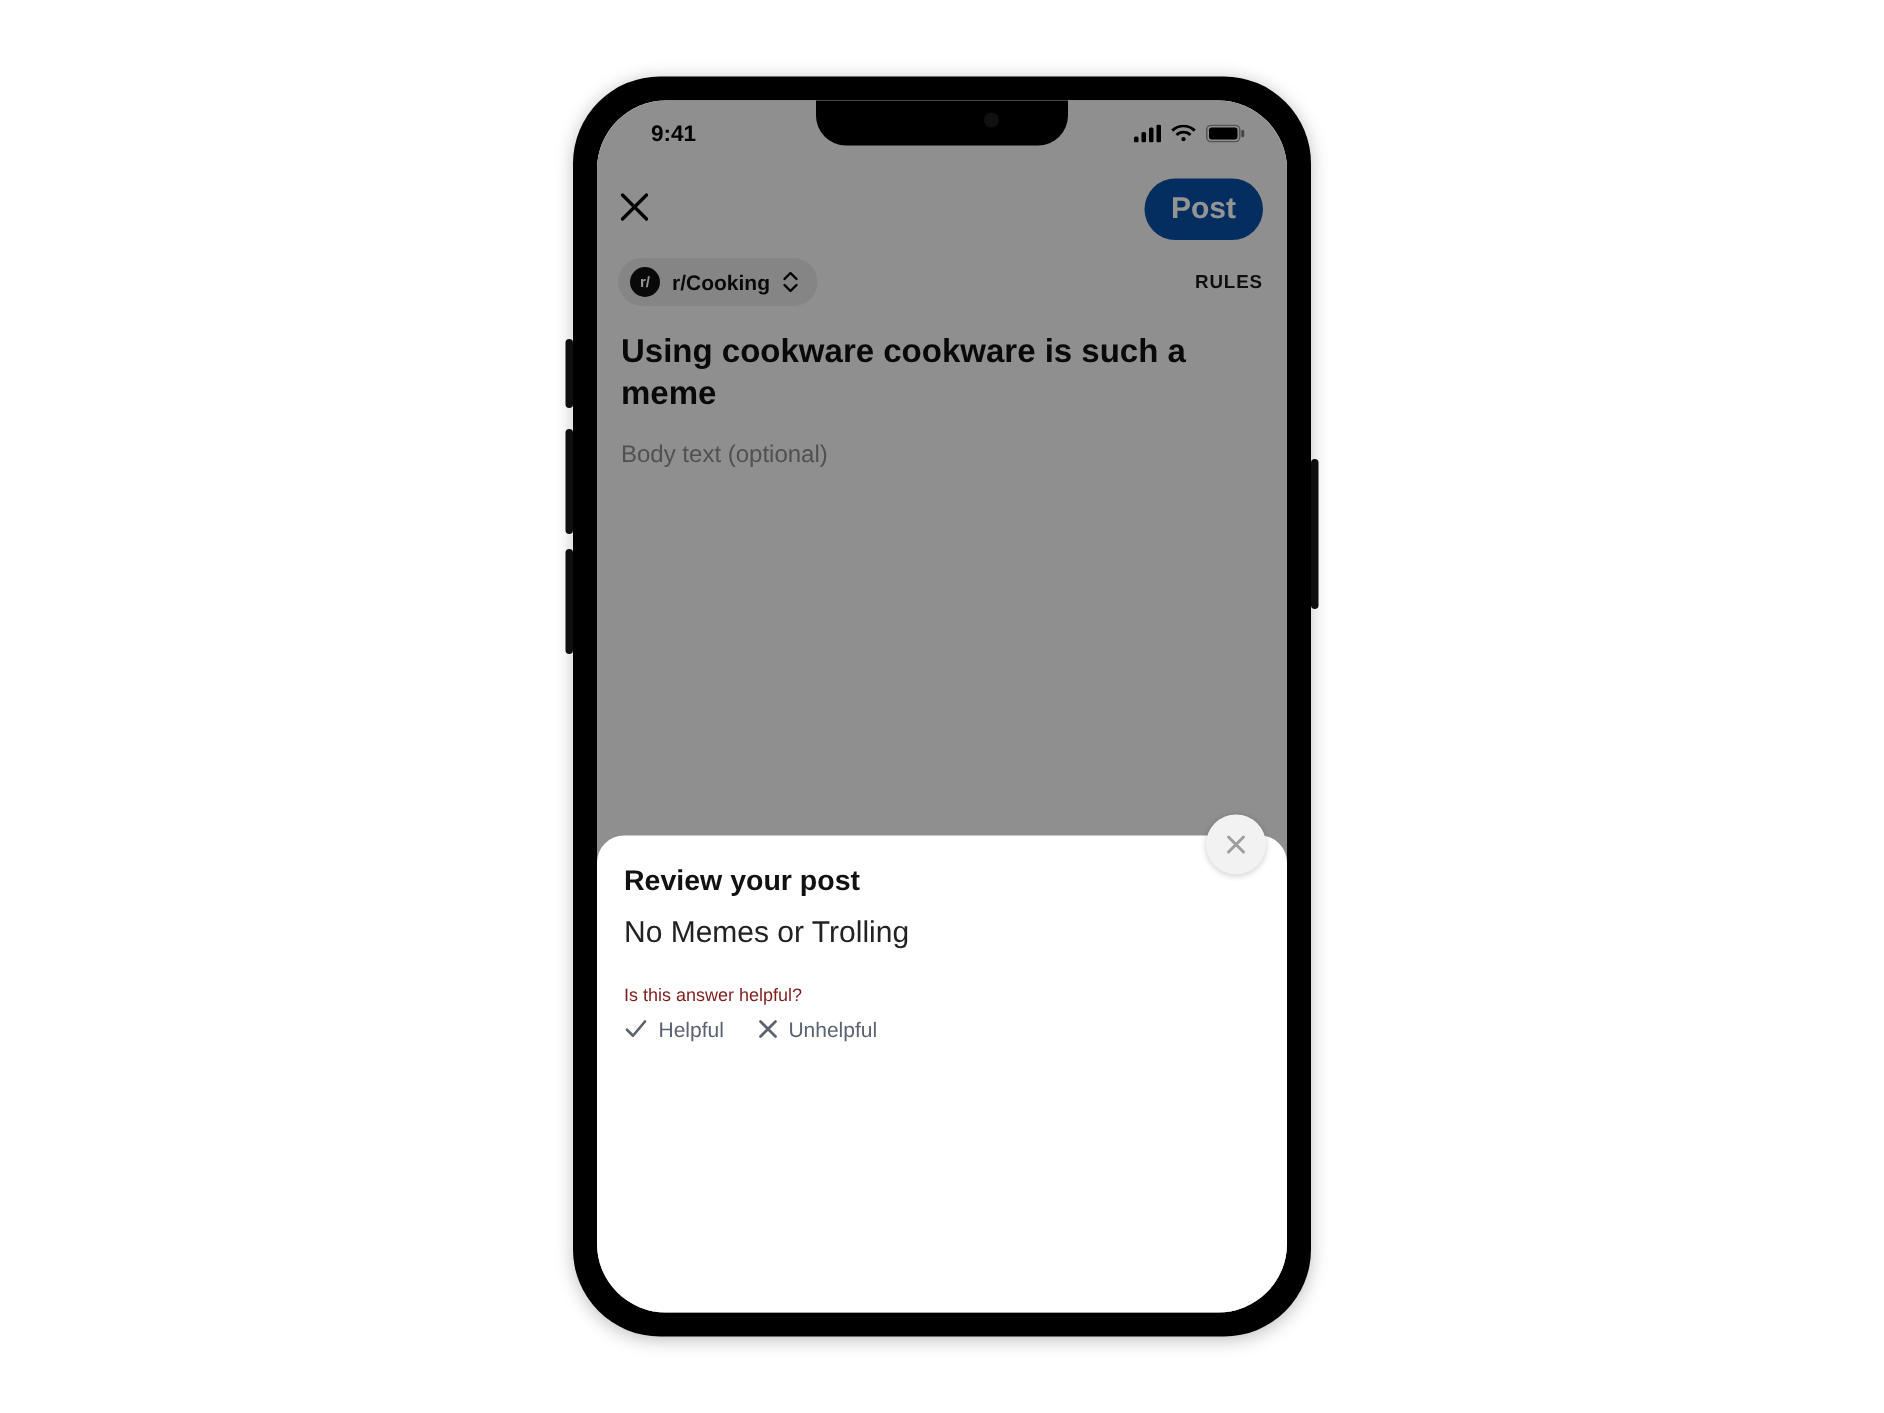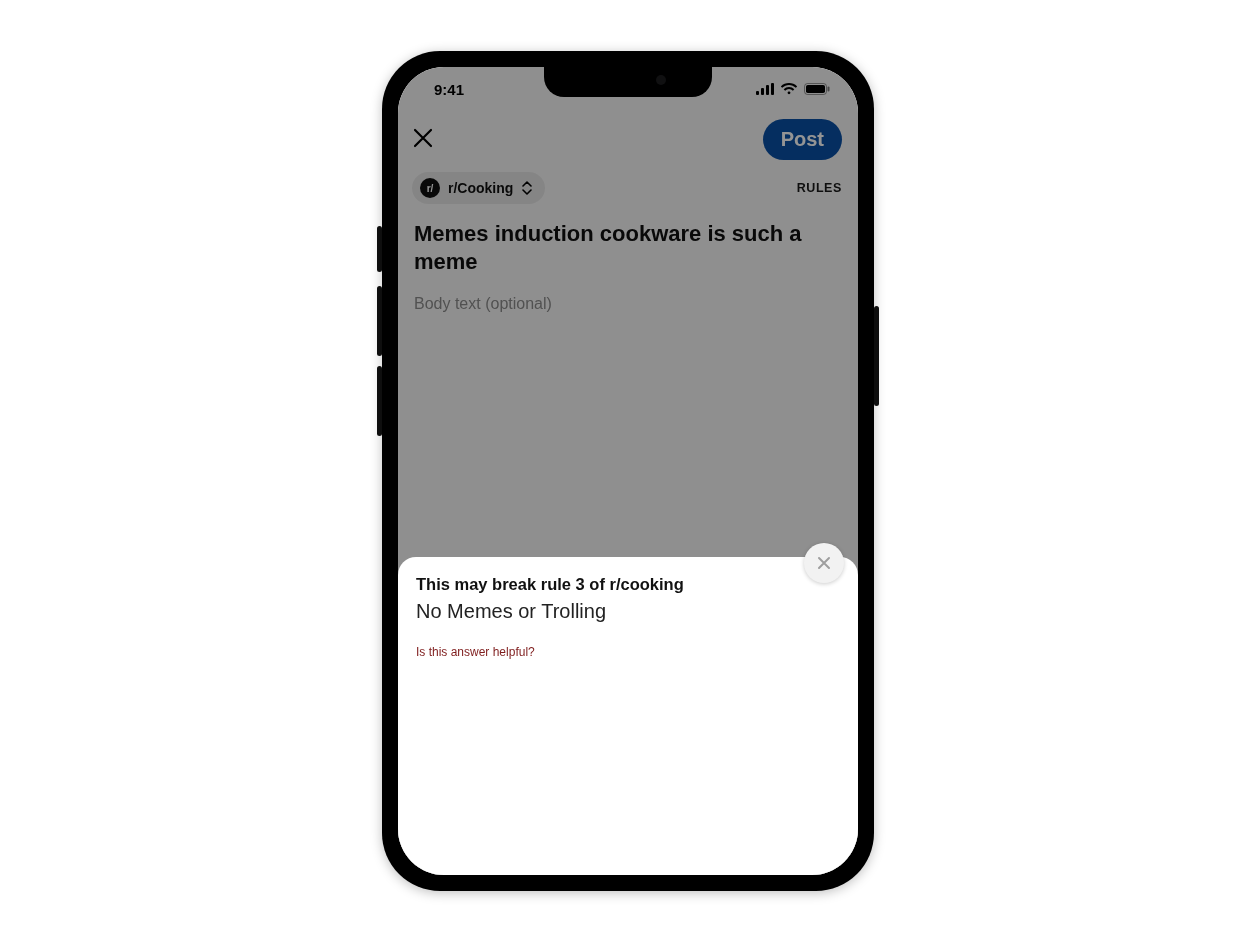--- a/index.html
+++ b/index.html
@@ -326,42 +326,56 @@
             <span class="chip-label">r/Cooking</span>
             <span class="chip-chev">
               <svg width="12" height="14" viewBox="0 0 12 14">
                 <path d="M2 5l4-4 4 4M2 9l4 4 4-4" stroke="#000" stroke-width="1.6" fill="none" stroke-linecap="round" stroke-linejoin="round"></path>
               </svg>
             </span>
           </span>
           <span class="rules-link">RULES</span>
         </div>
 
-        <div class="post-title">Memes induction cookware is such a meme</div>
+        <div class="post-title">Using cookware cookware is such a meme</div>
 
         <div class="post-body-placeholder">Body text (optional)</div>
       </div>
 
       <div class="scrim"></div>
 
       <div class="sheet">
 
         <div class="sheet-close">
           <svg width="16" height="16" viewBox="0 0 16 16">
             <path d="M3 3l10 10M13 3L3 13" stroke="#9e9e9e" stroke-width="2" stroke-linecap="round"></path>
           </svg>
         </div>
 
-
-        <div class="sheet-h2">This may break rule 3 of r/cooking</div>
+        <div class="sheet-h1">Review your post</div>
+
 
         <div class="sheet-rule-title">No Memes or Trolling</div>
 
 
         <div class="fb-prompt">Is this answer helpful?</div>
 
+        <div class="fb-row">
+          <span class="fb-btn">
+            <svg width="16" height="16" viewBox="0 0 16 16">
+              <path d="M2 8.5l4 4L14 3" stroke="#5b6270" stroke-width="1.8" fill="none" stroke-linecap="round" stroke-linejoin="round"></path>
+            </svg>
+            <span>Helpful</span>
+          </span>
+          <span class="fb-btn">
+            <svg width="14" height="14" viewBox="0 0 14 14">
+              <path d="M2 2l10 10M12 2L2 12" stroke="#5b6270" stroke-width="1.8" stroke-linecap="round"></path>
+            </svg>
+            <span>Unhelpful</span>
+          </span>
+        </div>
       </div>
 
       <div class="home-indicator"></div>
 
     </div>
   </div>
 </div>
 
 </body></html>

